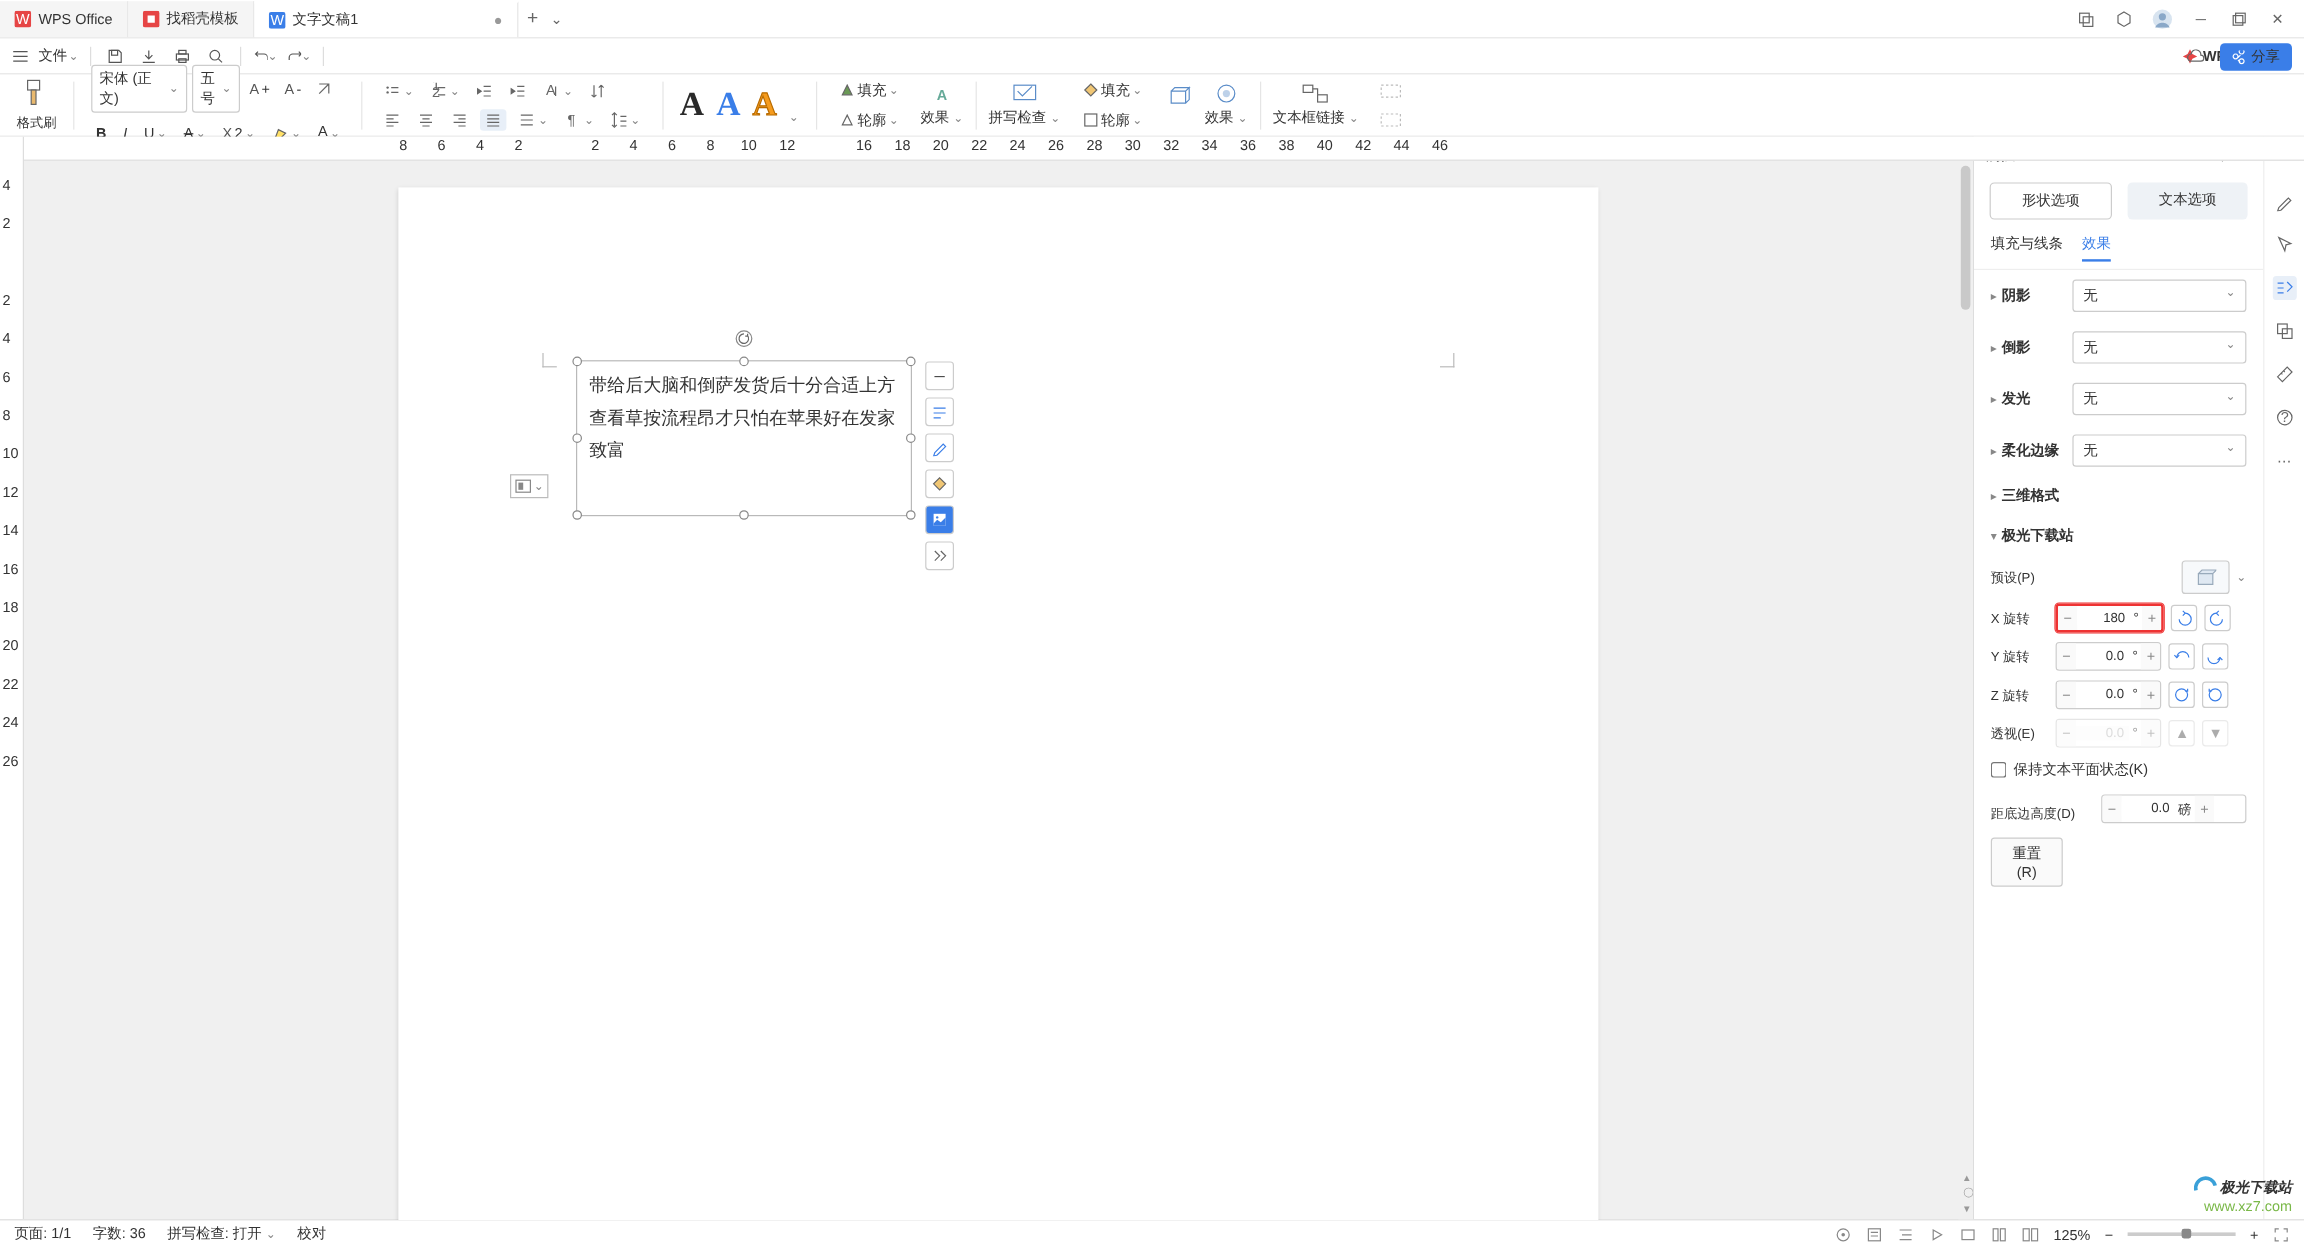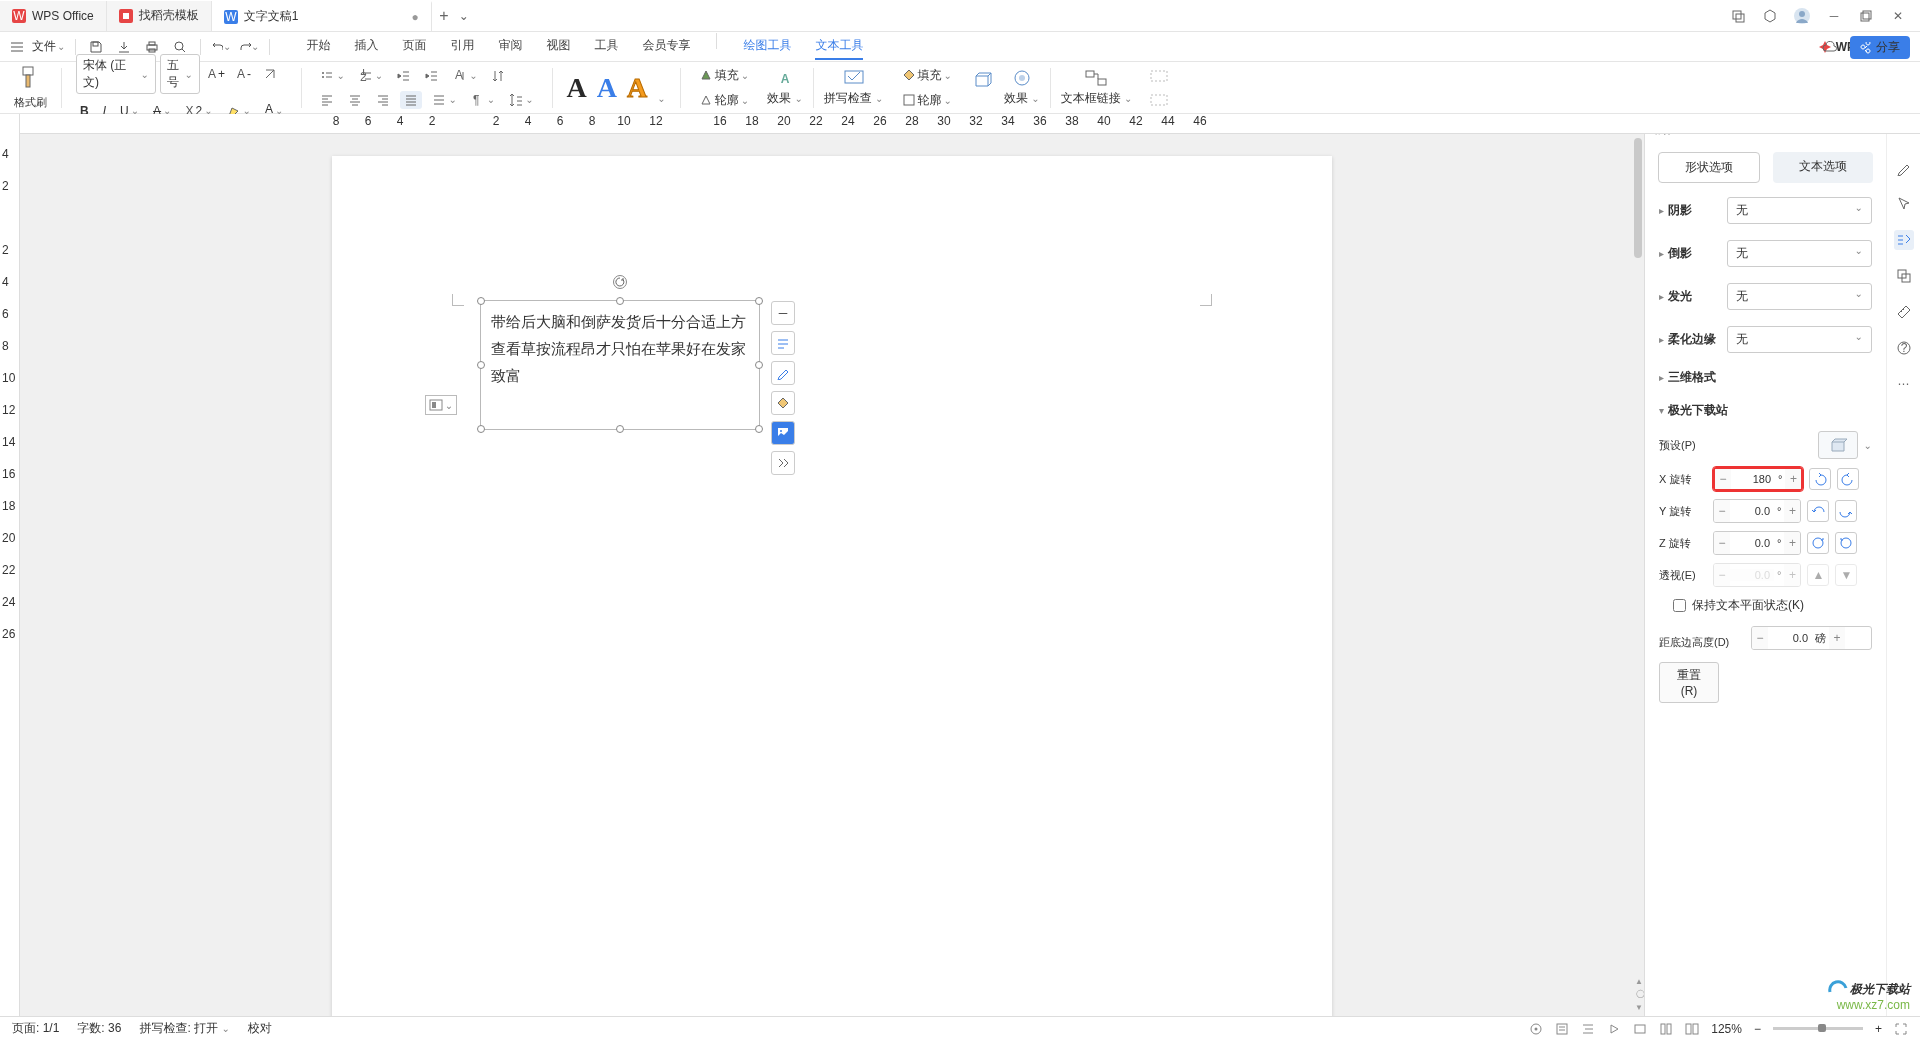--- a/index.html
+++ b/index.html
@@ -86,21 +86,21 @@
 .eff-sel{flex:1;border:1px solid #ccc;border-radius:3px;padding:4px 8px;background:#fff;display:flex;justify-content:space-between;cursor:pointer}
 .section-h{padding:8px 14px;display:flex;align-items:center;gap:4px;cursor:pointer}
 .spin-row{display:flex;align-items:center;padding:4px 14px;gap:6px}
 .spin-label{flex:0 0 48px;font-size:11px}
 .spinner{display:flex;align-items:center;border:1px solid #ccc;border-radius:3px;overflow:hidden;height:24px}
 .spinner.hl{border:2px solid #e33;outline:1px solid #e33}
 .spin-btn{width:16px;height:100%;display:flex;align-items:center;justify-content:center;cursor:pointer;color:#888;font-size:12px;background:#fafafa}
 .spin-val{width:44px;text-align:right;padding:0 4px;border:none;outline:none;font-size:11px}
 .icon-btn{width:22px;height:22px;border:1px solid #ccc;border-radius:3px;display:flex;align-items:center;justify-content:center;cursor:pointer;background:#fff}
 .preset-box{width:40px;height:28px;border:1px solid #ccc;border-radius:3px;display:flex;align-items:center;justify-content:center;cursor:pointer;background:#f7f9fb}
-.checkbox-row{display:flex;align-items:center;padding:6px 28px;gap:6px}
+.checkbox-row{display:flex;align-items:center;padding:6px 14px;gap:6px}
 .dist-row{display:flex;align-items:flex-end;padding:6px 14px;gap:6px}
 .reset-btn{margin:6px 14px;padding:4px 10px;border:1px solid #ccc;border-radius:3px;cursor:pointer;width:60px;text-align:center;background:#fafafa}
 
 
 .sidebar-icons{width:34px;background:#fff;border-left:1px solid #eee;display:flex;flex-direction:column;align-items:center;padding-top:8px;gap:16px}
 .sb-icon{width:20px;height:20px;display:flex;align-items:center;justify-content:center;cursor:pointer;color:#666}
 .sb-icon.active{background:#e8eff8;border-radius:3px;padding:2px}
 
 
 .statusbar{position:absolute;bottom:0;left:0;right:0;height:24px;background:#fff;border-top:1px solid #ddd;display:flex;align-items:center;padding:0 12px;gap:18px;font-size:11px;color:#555}
@@ -229,33 +229,20 @@
       <span class="chev">⌄</span>
     </span>
   <span class="qbtn">
       <svg width="14" height="14">
         <path d="M10 7l2-2-2-2M12 5H5a3 3 0 00-3 3v2" fill="none" stroke="#555"></path>
       </svg>
       <span class="chev">⌄</span>
     </span>
   <span class="qsep"></span>
 
-  <div class="menubar">
-    <span class="menu-item">开始</span>
-    <span class="menu-item">插入</span>
-    <span class="menu-item">页面</span>
-    <span class="menu-item">引用</span>
-    <span class="menu-item">审阅</span>
-    <span class="menu-item">视图</span>
-    <span class="menu-item">工具</span>
-    <span class="menu-item">会员专享</span>
-    <span class="qsep"></span>
-    <span class="menu-item active2">绘图工具</span>
-    <span class="menu-item active">文本工具</span>
-  </div>
 
   <div class="right-quick">
     <span class="wpsai">
       <svg width="14" height="14">
           <path d="M7 1l2 4 4 2-4 2-2 4-2-4-4-2 4-2z" fill="#e64545"></path>
         </svg>
       <span>WPS AI</span>
     </span>
     <span class="qbtn">
         <svg width="16" height="16">
@@ -640,20 +627,24 @@
               <path d="M6 1l3 3-2 2v4l-1 1-1-1V6L3 4z" fill="none" stroke="#888"></path>
             </svg>
           </span>
         <span>✕</span>
       </div>
     </div>
     <div class="panel-tabs">
       <div class="ptab active">形状选项</div>
       <div class="ptab">文本选项</div>
     </div>
+    <div class="sub-tabs">
+      <span class="stab">填充与线条</span>
+      <span class="stab active">效果</span>
+    </div>
 
     <div class="eff-row">
       <span class="eff-label">
           <span class="chev">▸</span>
           <b>阴影</b>
         </span>
       <div class="eff-sel">
           <span>无</span>
           <span class="chev">⌄</span>
         </div>

